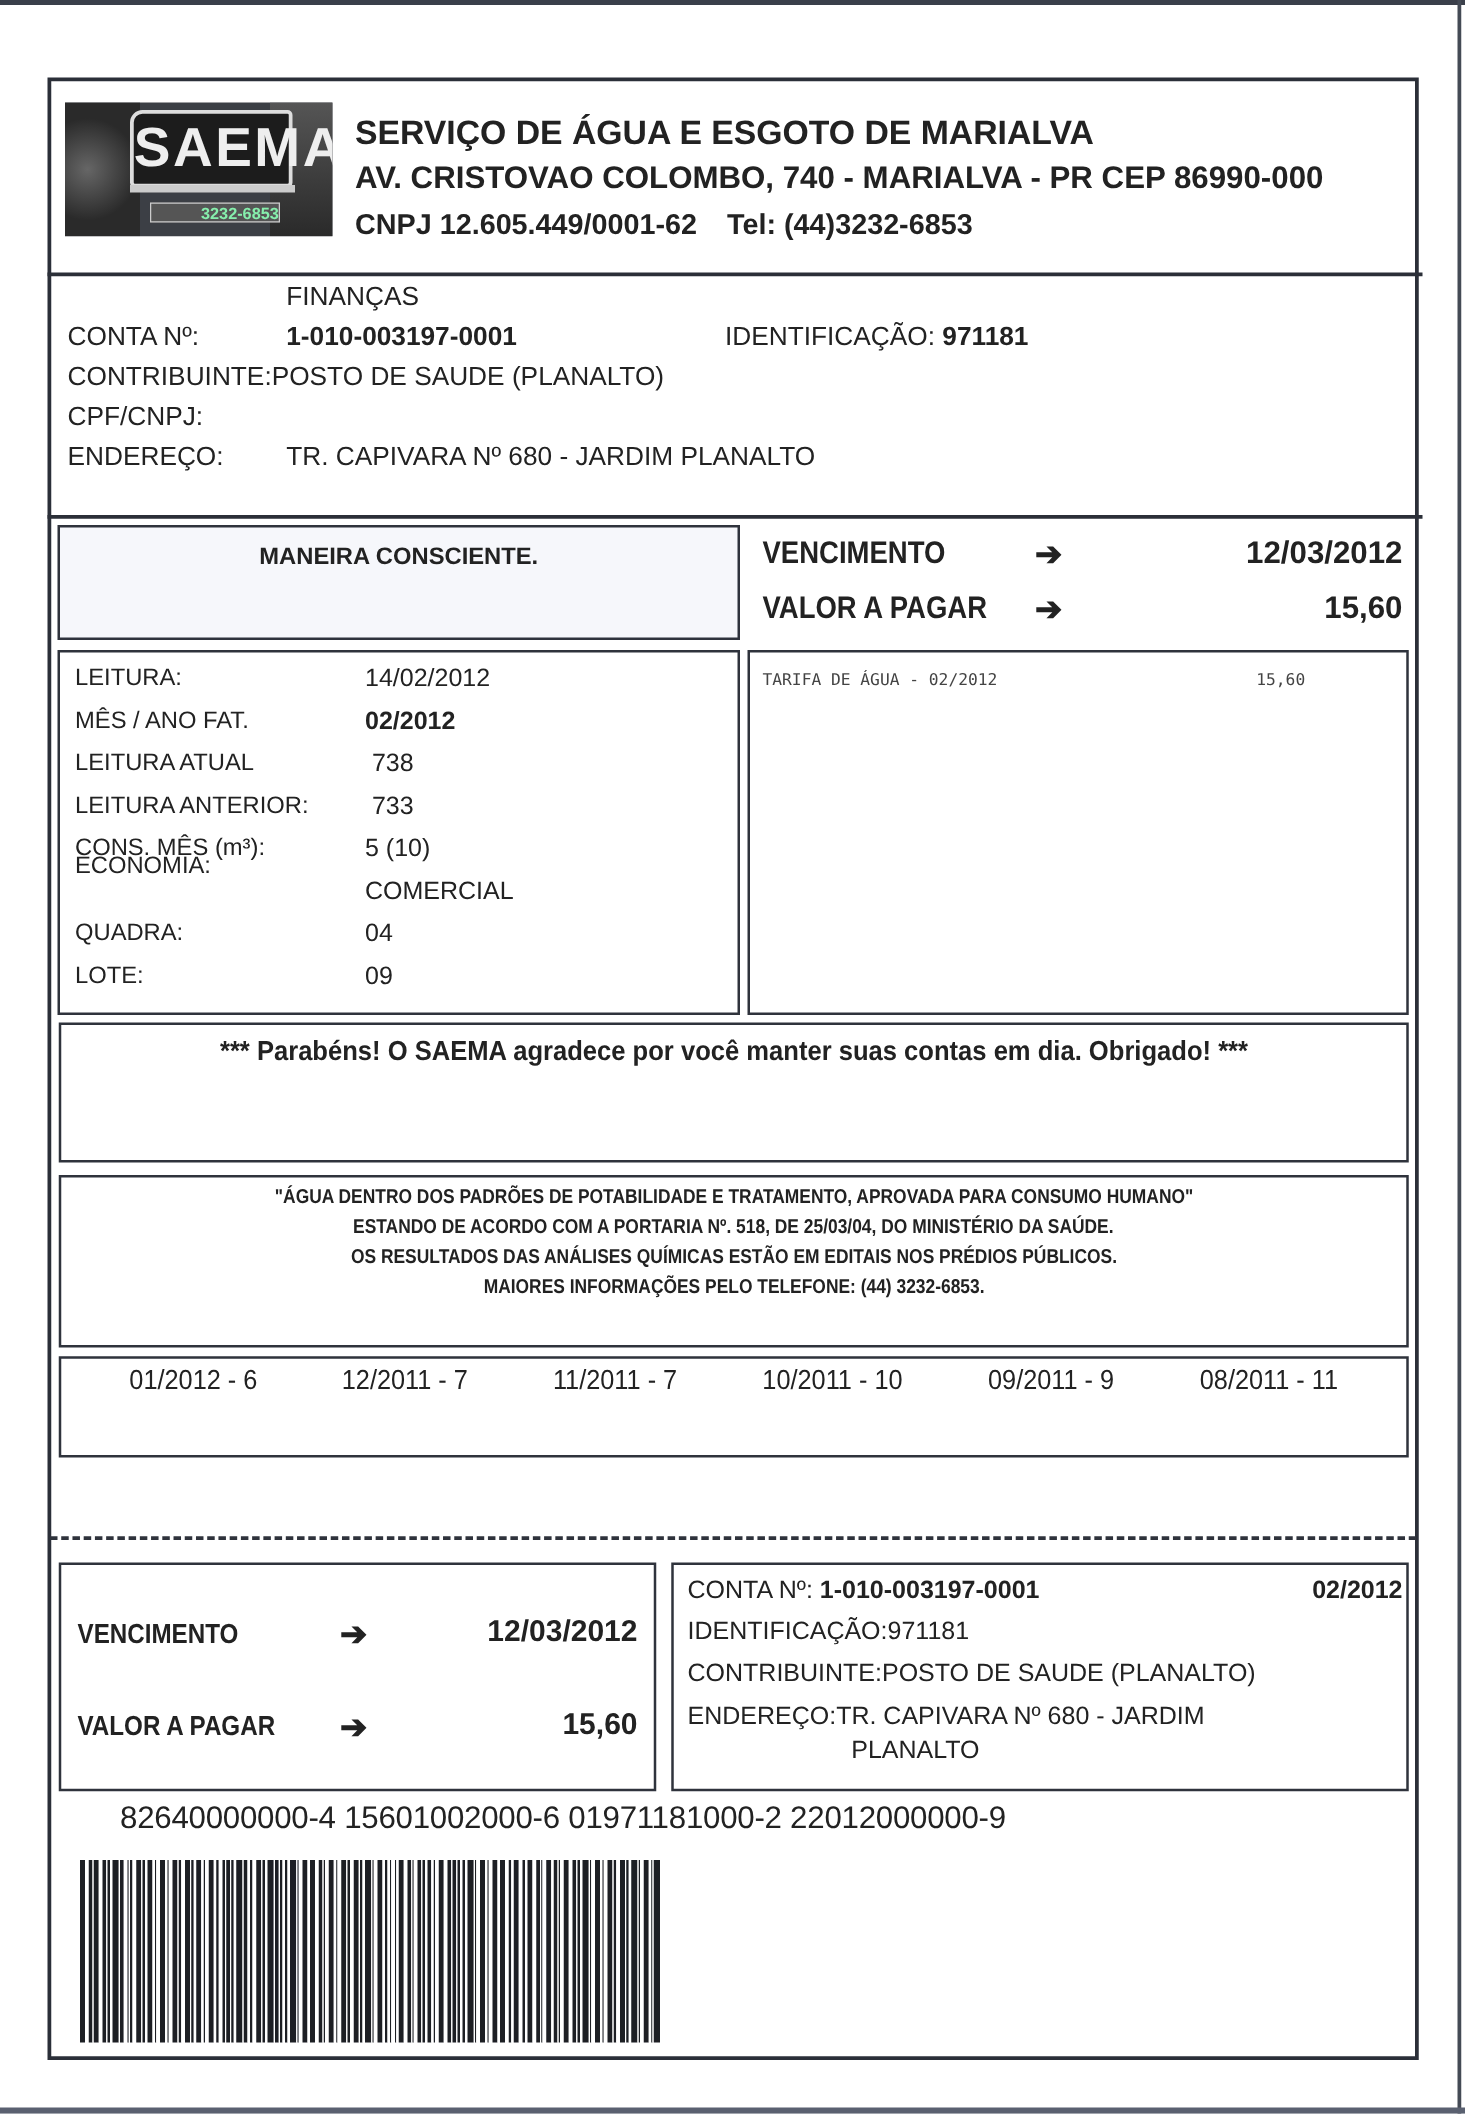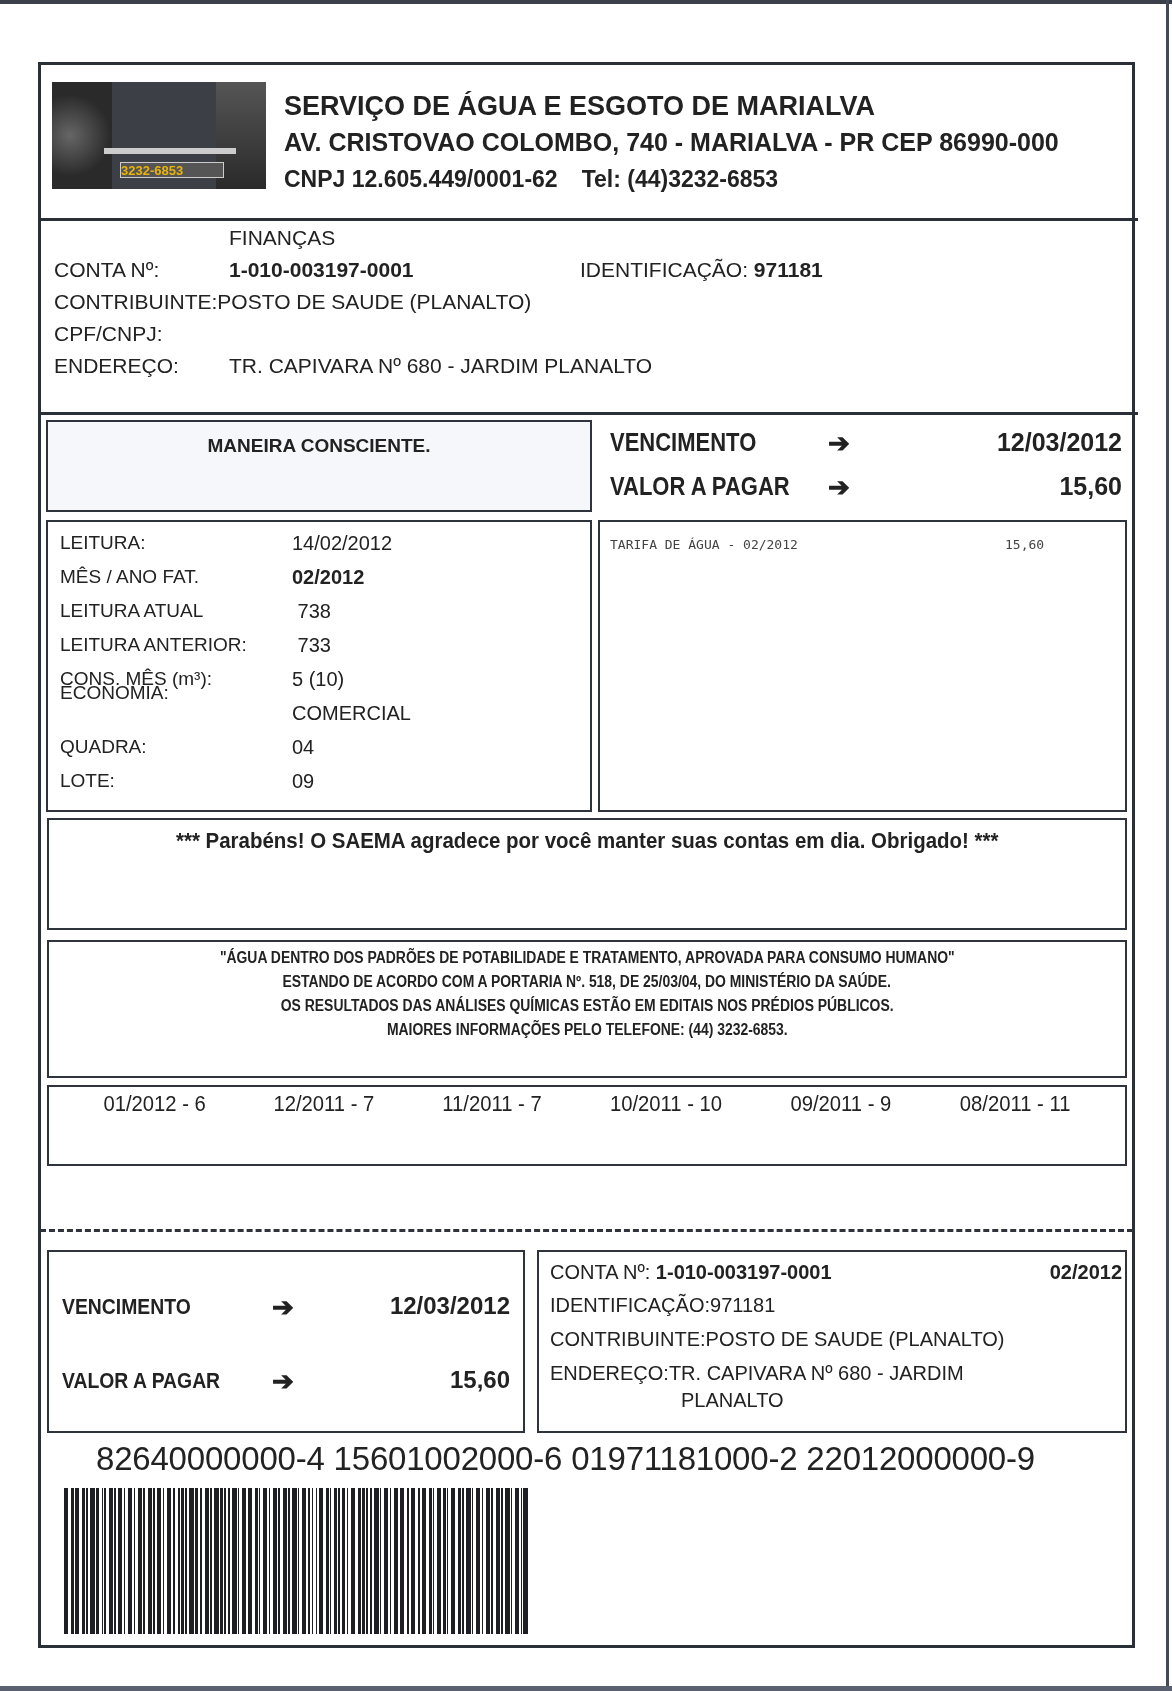--- a/index.html
+++ b/index.html
@@ -14,21 +14,21 @@
     .abs { position: absolute; }
     .box { position: absolute; border: 2px solid #2f333c; }
     .hline { position: absolute; height: 3px; background: #2b2f38; }
 
     
     .logo { left: 52px; top: 82px; width: 214px; height: 107px; background: #3c3f45; overflow: hidden; }
     .logo .bg1 { position:absolute; left:0; top:0; width:60px; height:107px; background: radial-gradient(circle at 30% 50%, #666 0, #2a2a2a 60%); }
     .logo .bg2 { position:absolute; right:0; top:0; width:50px; height:107px; background: linear-gradient(#555,#2a2a2a); }
     .logo .word { position:absolute; left:52px; top:6px; width:130px; height:62px; border:3px solid #ddd; border-radius: 10px 4px 4px 4px; background:#1c1c1c; color:#eee; font: bold 44px "Liberation Sans", sans-serif; letter-spacing: 2px; text-align:center; line-height:56px; }
     .logo .sub { position:absolute; left:52px; top:66px; width:132px; height:6px; background:#ccc; font-size:4px; }
-    .logo .phone { position:absolute; left:68px; top:80px; width:104px; height:16px; background:#555; border:1px solid #ccc; color:#eab308; font: bold 13px "Liberation Sans", sans-serif; text-align:left; line-height:16px; }
+    .logo .phone { position:absolute; left:68px; top:80px; width:104px; height:16px; background:#555; border:1px solid #ccc; color:#86efac; font: bold 13px "Liberation Sans", sans-serif; text-align:right; line-height:16px; }
 
     .h-title { left: 284px; top: 91px; font-size: 27px; font-weight: bold; color: #222; white-space: nowrap; width: 605px; overflow: hidden; }
     .h-line2 { left: 284px; top: 128px; font-size: 25px; font-weight: bold; white-space: nowrap; width: 810px; overflow: hidden; }
     .h-line3 { left: 284px; top: 166px; font-size: 23px; font-weight: bold; white-space: nowrap; }
     .h-line3 .gap { display: inline-block; width: 24px; }
 
     
     .acc { font-size: 21px; color: #222; white-space: nowrap; }
     .acc b { font-weight: bold; }
 
@@ -59,37 +59,38 @@
 
     .dashed { position: absolute; left: 40px; top: 1229px; width: 1093px; border-top: 3px dashed #2f333c; }
 
     .stub-left { left: 47px; top: 1250px; width: 478px; height: 183px; }
     .stub-right { left: 537px; top: 1250px; width: 590px; height: 183px; }
     .stub-label { font-weight: bold; font-size: 22px; white-space: nowrap; transform: scaleX(0.88); transform-origin: left top; }
     .stub-val { font-weight: bold; font-size: 24px; white-space: nowrap; text-align: right; }
 
     .sr { font-size: 20px; white-space: nowrap; }
 
-    .digitline { left: 96px; top: 1440px; font-size: 33px; white-space: nowrap; color: #222; letter-spacing: -0.2px; }
+    .digitline { left: 96px; top: 1440px; font-size: 25px; white-space: nowrap; color: #222; letter-spacing: -0.2px; }
 
     .barcode { left: 64px; top: 1488px; width: 468px; height: 146px; display: flex; align-items: stretch; }
     .barcode i { display: block; height: 100%; background: #1d1f24; }
   </style>
 </head>
 <body>
 
 <div class="page-edge-top"></div>
 <div class="page-edge-right"></div>
 <div class="page-edge-bottom"></div>
 
 <div class="frame"></div>
 
 <div class="abs logo">
   <div class="bg1"></div>
   <div class="bg2"></div>
+  <div class="word">SAEMA</div>
   <div class="sub"></div>
   <div class="phone">3232-6853</div>
 </div>
 <div class="abs h-title">SERVIÇO DE ÁGUA E ESGOTO DE MARIALVA</div>
 <div class="abs h-line2">AV. CRISTOVAO COLOMBO, 740 - MARIALVA - PR  CEP 86990-000</div>
 <div class="abs h-line3">
   <span>CNPJ 12.605.449/0001-62</span><span class="gap"></span><span>Tel: (44)3232-6853</span>
 </div>
 
 <div class="hline" style="left:38px; top:218px; width:1100px;"></div>

